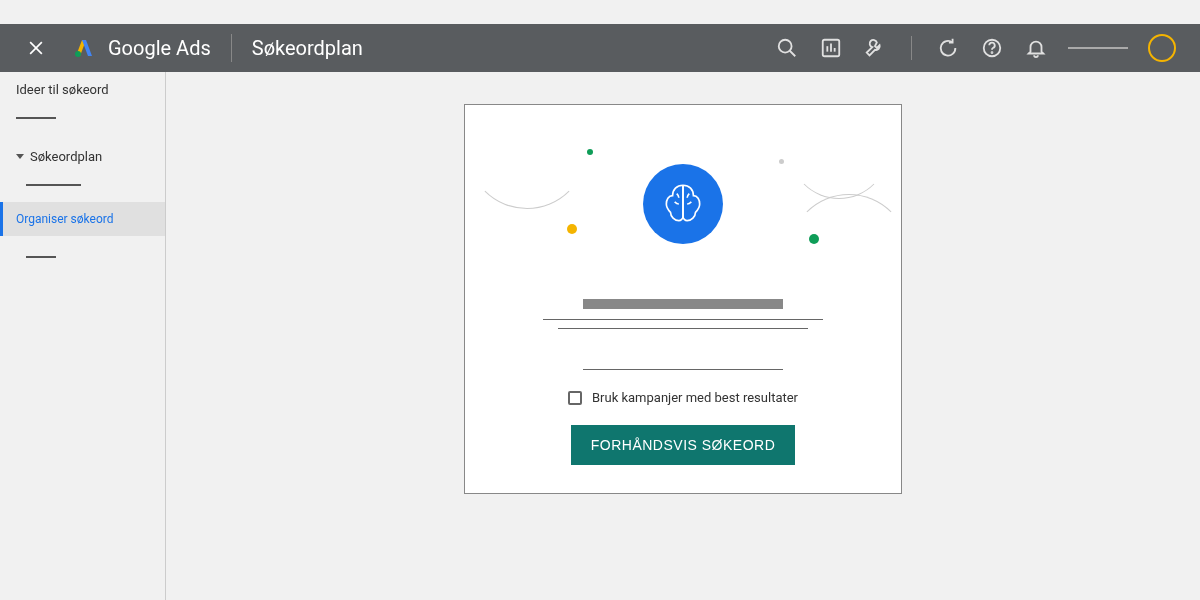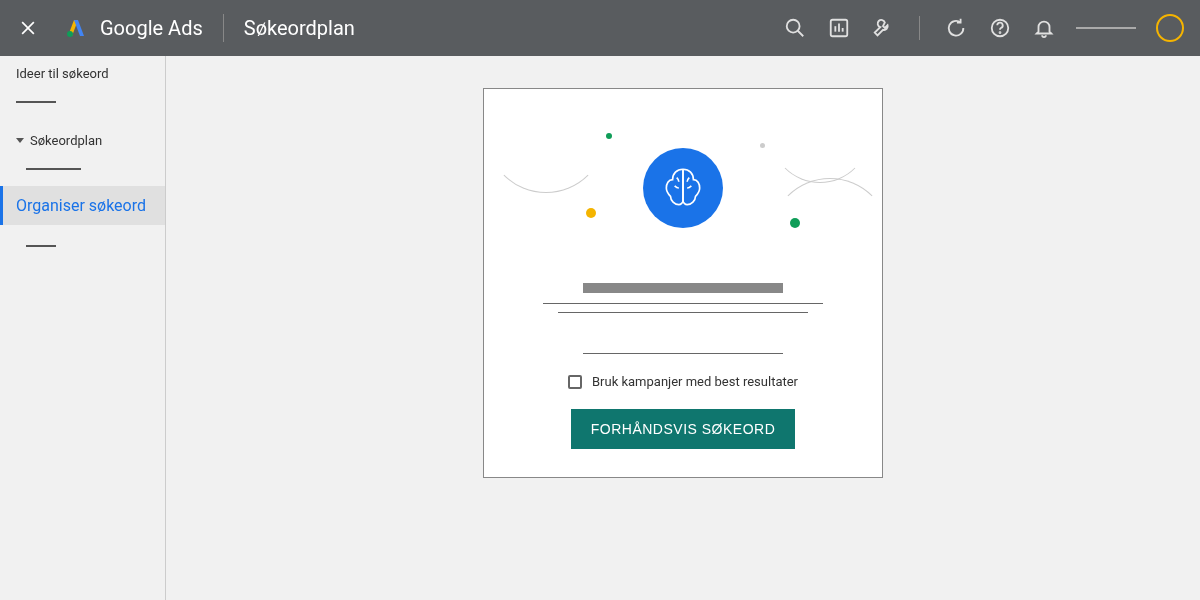--- a/index.html
+++ b/index.html
@@ -9,25 +9,26 @@
     }
     body {
       font-family: 'Roboto', Arial, sans-serif;
       background: #f1f1f1;
       width: 1200px;
       height: 600px;
       overflow: hidden;
     }
     .header {
       background: #595c5f;
-      height: 56px;
-      display: flex;
-      align-items: center;
-      padding: 0 16px;
+      height: 48px;
+      display: flex;
+      align-items: center;
+      padding: 0 24px;
       color: white;
+      margin-top: 24px;
     }
     .close-btn {
       width: 24px;
       height: 24px;
       display: flex;
       align-items: center;
       justify-content: center;
       cursor: pointer;
       margin-right: 24px;
     }
@@ -109,21 +110,21 @@
       cursor: pointer;
       display: flex;
       align-items: center;
       gap: 6px;
     }
     .sidebar-item.active {
       background: #e0e0e0;
       color: #1a73e8;
       border-left: 3px solid #1a73e8;
       padding-left: 13px;
-      font-size: 16px;
+      font-size: 12px;
     }
     .sidebar-redact {
       height: 2px;
       background: #555;
       margin: 10px 16px;
     }
     .chevron {
       width: 0;
       height: 0;
       border-left: 4px solid transparent;
@@ -131,21 +132,21 @@
       border-top: 5px solid #555;
     }
     .content {
       flex: 1;
       display: flex;
       justify-content: center;
       align-items: flex-start;
       padding-top: 32px;
     }
     .card {
-      width: 400px;
+      width: 438px;
       background: white;
       border: 1px solid #888;
       padding: 24px 32px 28px;
     }
     .illustration {
       position: relative;
       height: 150px;
       display: flex;
       align-items: center;
       justify-content: center;

